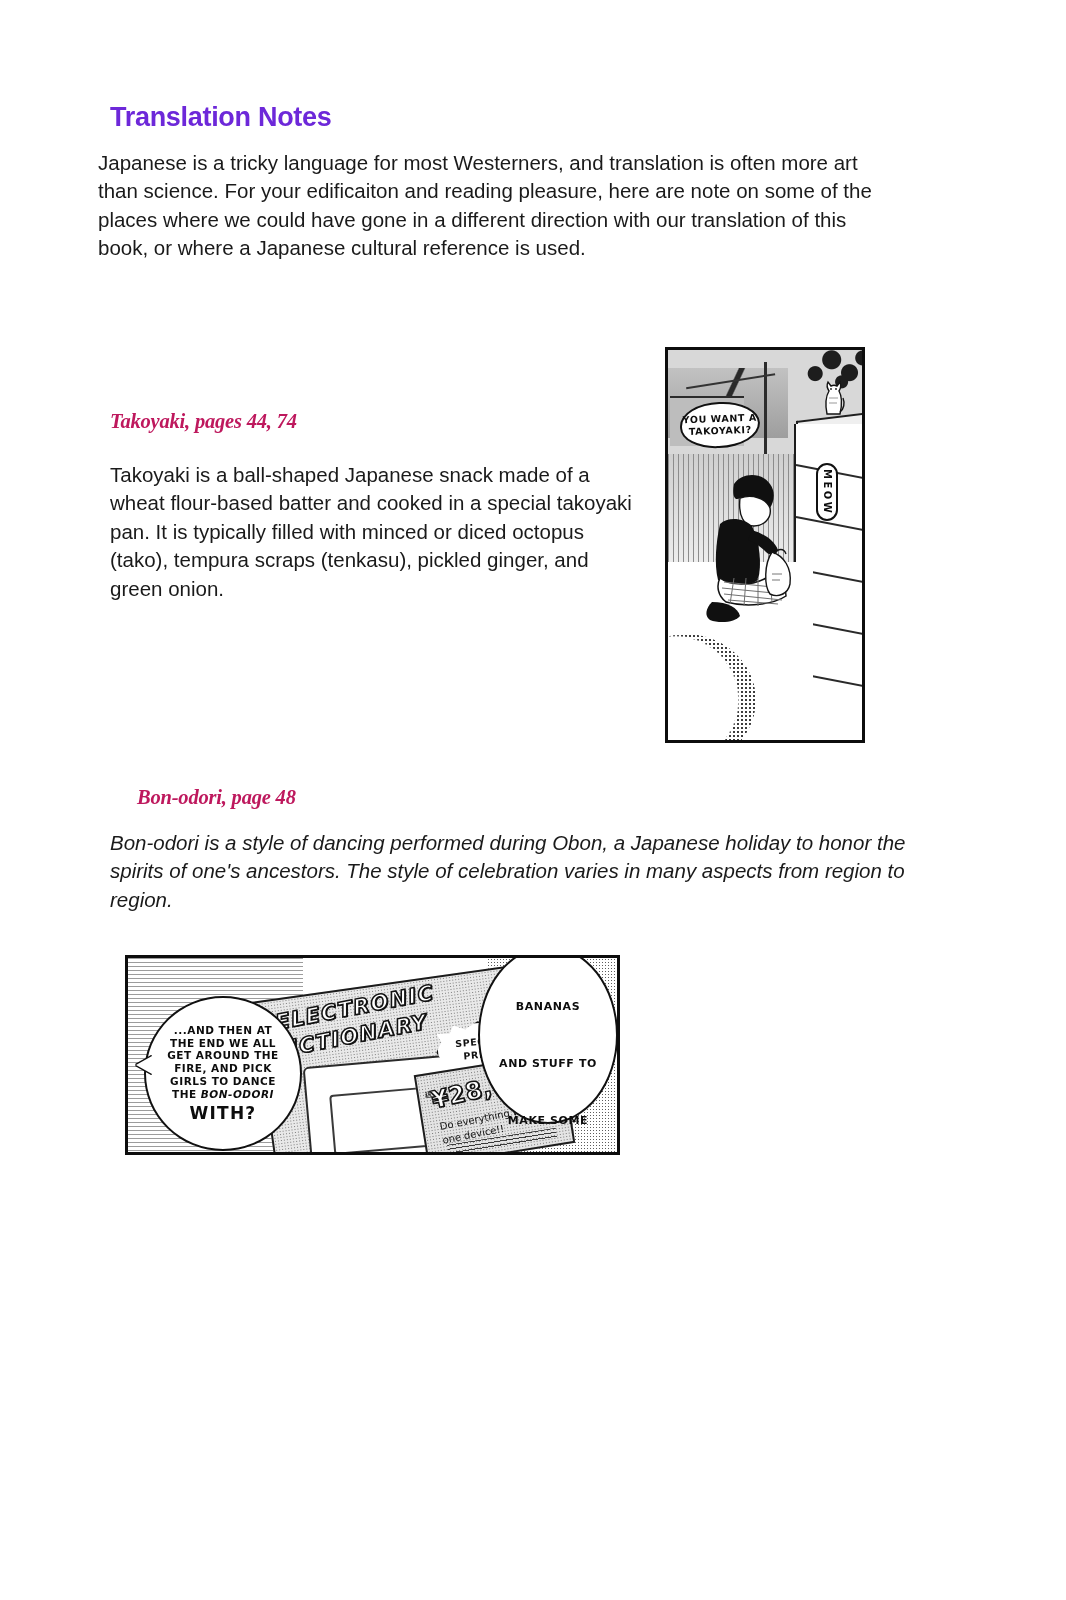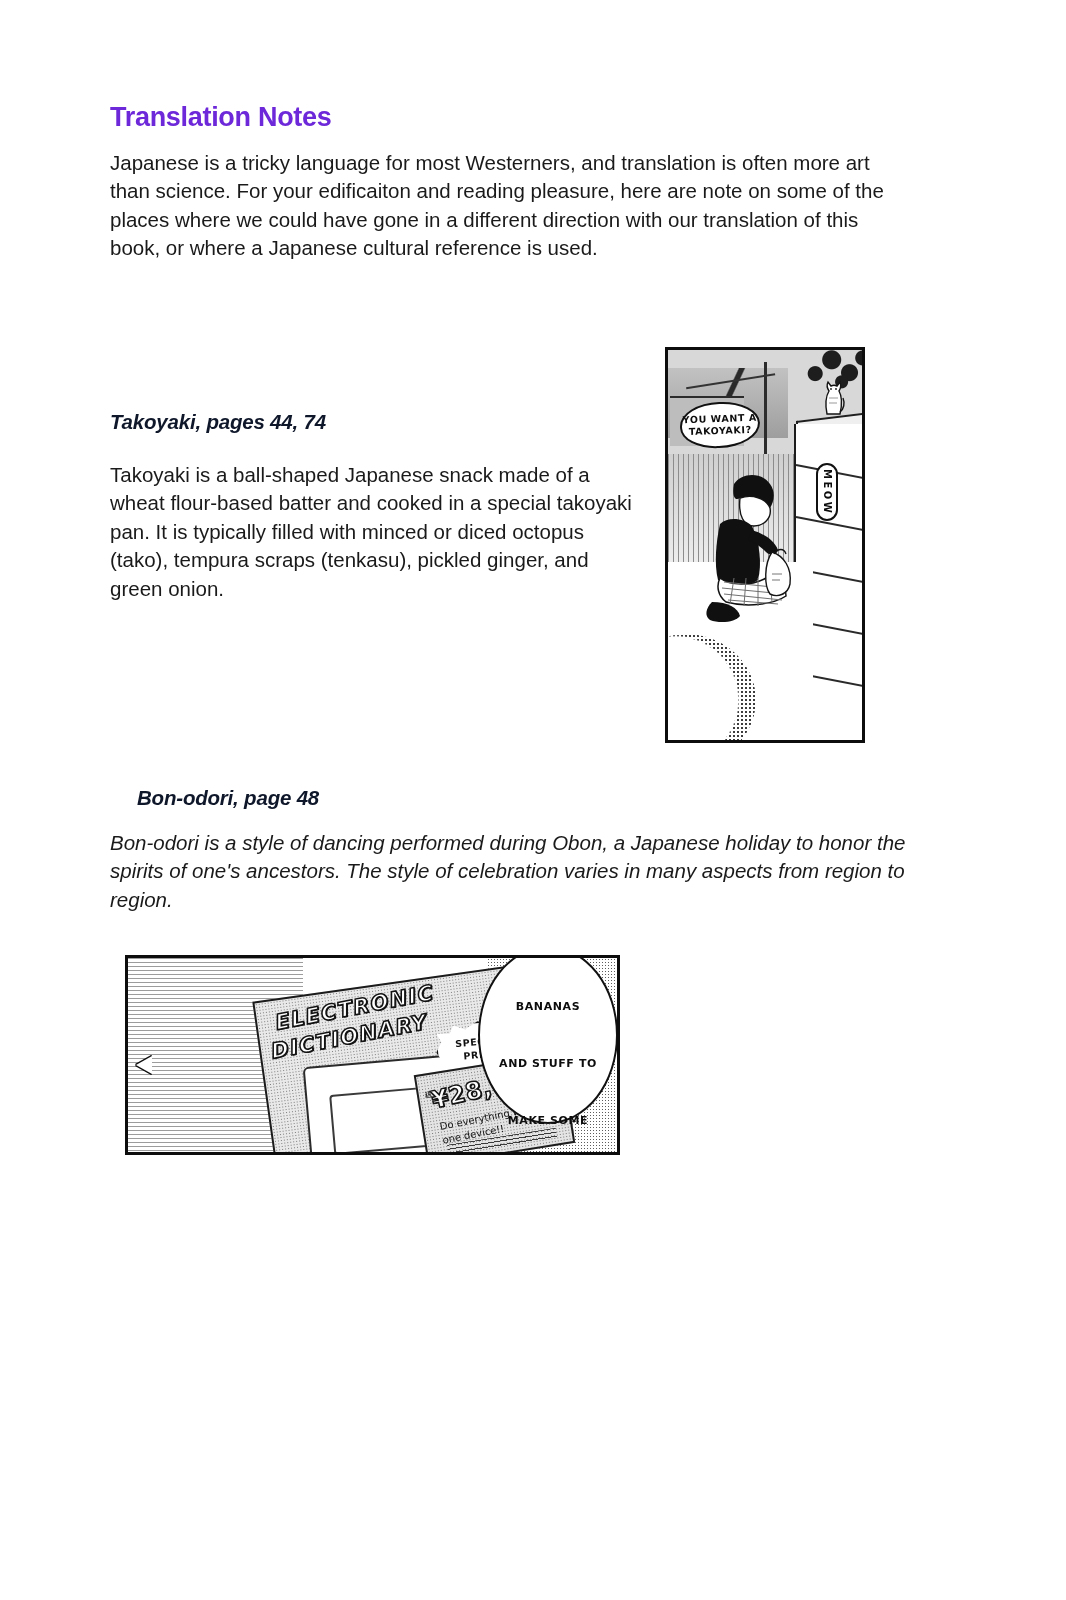--- a/index.html
+++ b/index.html
@@ -21,35 +21,36 @@
     position: absolute;
     left: 110px;
     top: 84px;
     font-size: 27px;
     font-weight: bold;
     letter-spacing: -0.3px;
     color: #6d28d9;
   }
   .intro-para {
     position: absolute;
-    left: 110px;
+    left: 98px;
     top: 128px;
     width: 800px;
     font-size: 20.5px;
     line-height: 28.5px;
     color: #1a1a1a;
   }
 
   .section-head {
     position: absolute;
     font-size: 20.5px;
     font-weight: bold;
     font-style: italic;
-    color: #0f172a;
+    color: #be185d;
     letter-spacing: -0.2px;
+    font-family: Liberation Serif, serif;
   }
   #head-takoyaki { left: 110px; top: 393px; }
   #head-bonodori { left: 110px; top: 769px; margin-left: 27px; }
 
   .body-para {
     position: absolute;
     font-size: 20.5px;
     line-height: 28.5px;
     color: #1a1a1a;
   }
@@ -445,20 +446,29 @@
   </div>
 
   <div id="p2-price-slip">
     <div id="p2-price-kana">税込</div>
     <div id="p2-price-yen">¥28,000</div>
     <div id="p2-tagline">Do everything with just one device!!</div>
     <div id="p2-slip-rule"></div>
   </div>
 
   <div id="p2-bubble-left-tail"></div>
+  <div class="bubble hand-text" id="p2-bubble-left">
+    <span>...AND THEN AT</span>
+    <span>THE END WE ALL</span>
+    <span>GET AROUND THE</span>
+    <span>FIRE, AND PICK</span>
+    <span>GIRLS TO DANCE</span>
+    <span><span>THE </span><span class="italic-term">BON-ODORI</span></span>
+    <span class="with-line">WITH?</span>
+  </div>
 
   <div id="p2-bubble-right-tone"></div>
   <div class="bubble hand-text" id="p2-bubble-right">
     <span>SO EACH</span>
     <span>CLASS SOME</span>
     <span>BANANAS</span>
     <span>AND STUFF TO</span>
     <span>MAKE SOME</span>
     <span>PRICE...</span>
   </div>

